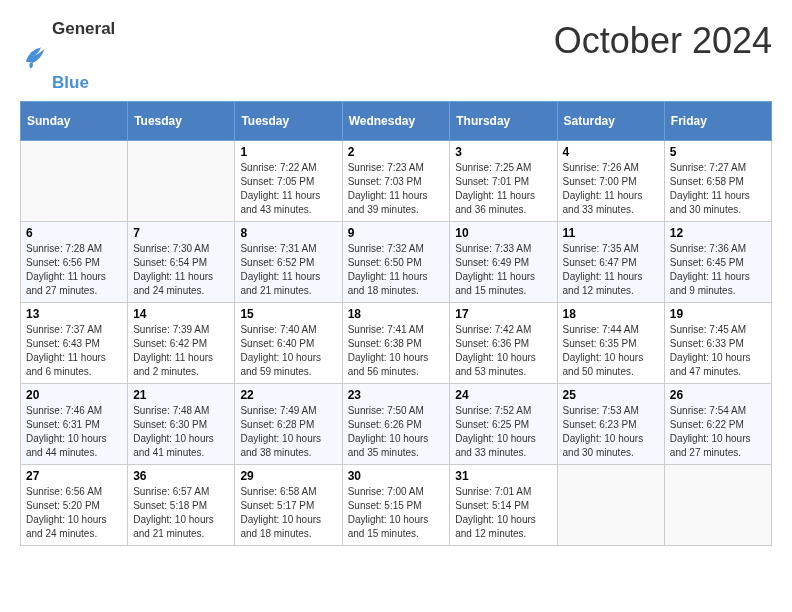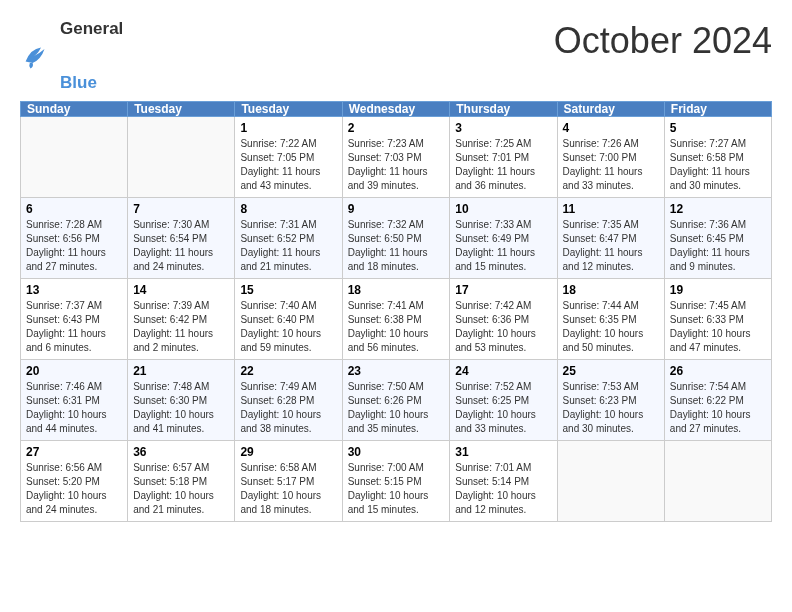--- a/index.html
+++ b/index.html
@@ -30,21 +30,21 @@
     }
     .calendar {
       width: 100%;
       border-collapse: collapse;
       font-size: 10.5px;
     }
     .calendar th {
       background-color: #4a7fc1;
       color: #fff;
       text-align: left;
-      padding: 0 6px;
+      padding: 12px 6px;
       font-size: 12px;
       border: 1px solid #6a9fd8;
     }
     .calendar td {
       border: 1px solid #ccc;
       vertical-align: top;
       padding: 4px 5px;
       width: 108px;
       min-height: 70px;
       background: #fff;
@@ -62,21 +62,21 @@
       color: #333;
       line-height: 1.4;
       font-size: 10px;
     }
     .empty-cell {
       background: #f9f9f9 !important;
     }
     .logo-wrapper {
       display: flex;
       align-items: center;
-      gap: 12px;
+      gap: 4px;
     }
     .logo-text-group {
       display: flex;
       flex-direction: column;
       line-height: 1;
     }
     .logo-general-part {
       color: #333;
       font-size: 17px;
       font-weight: bold;

